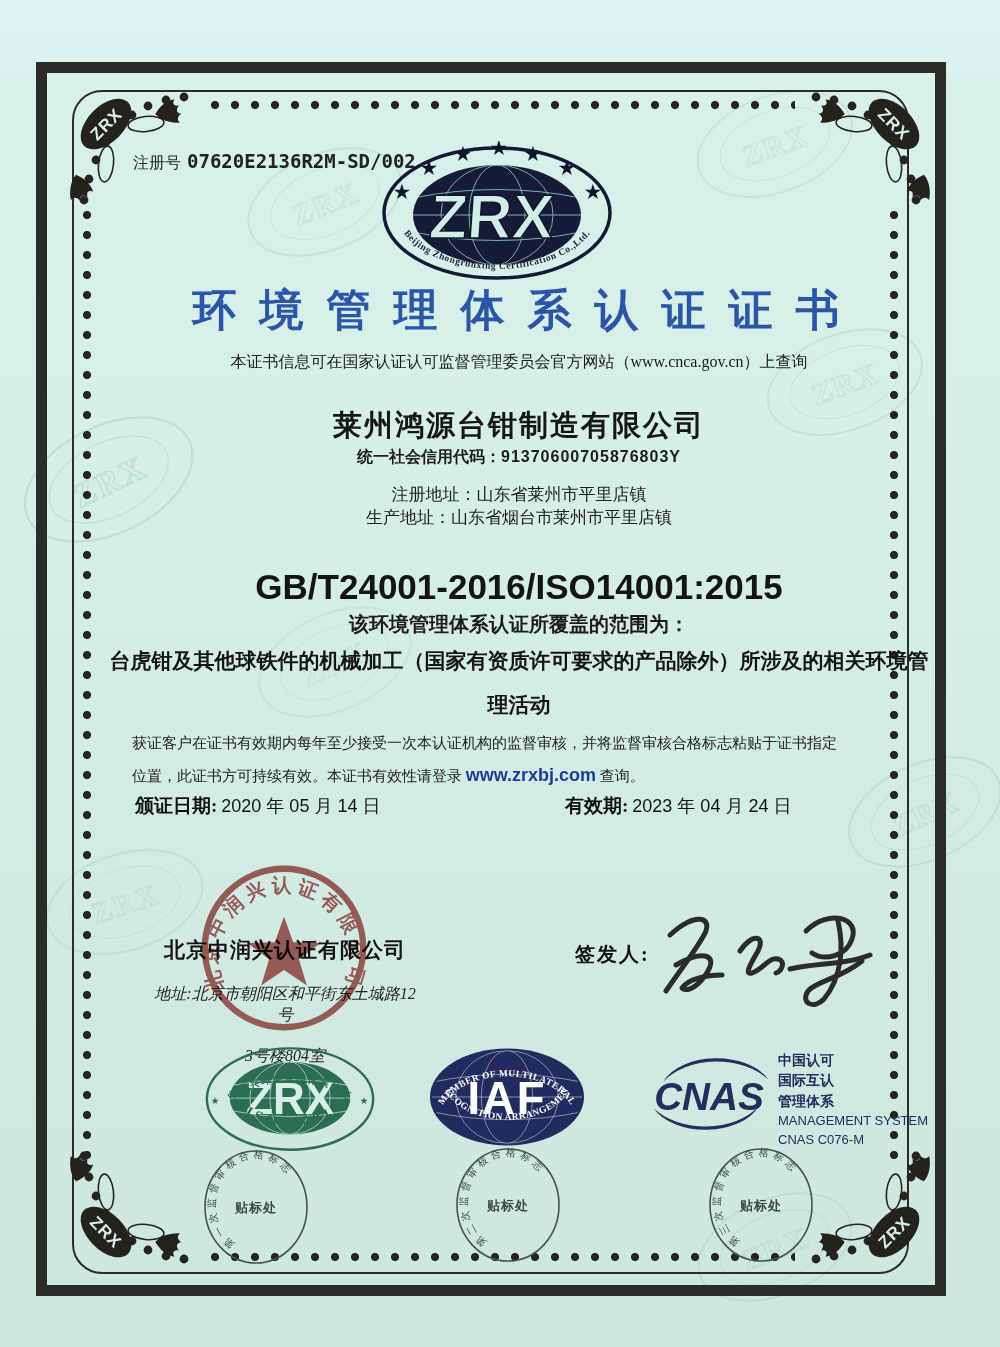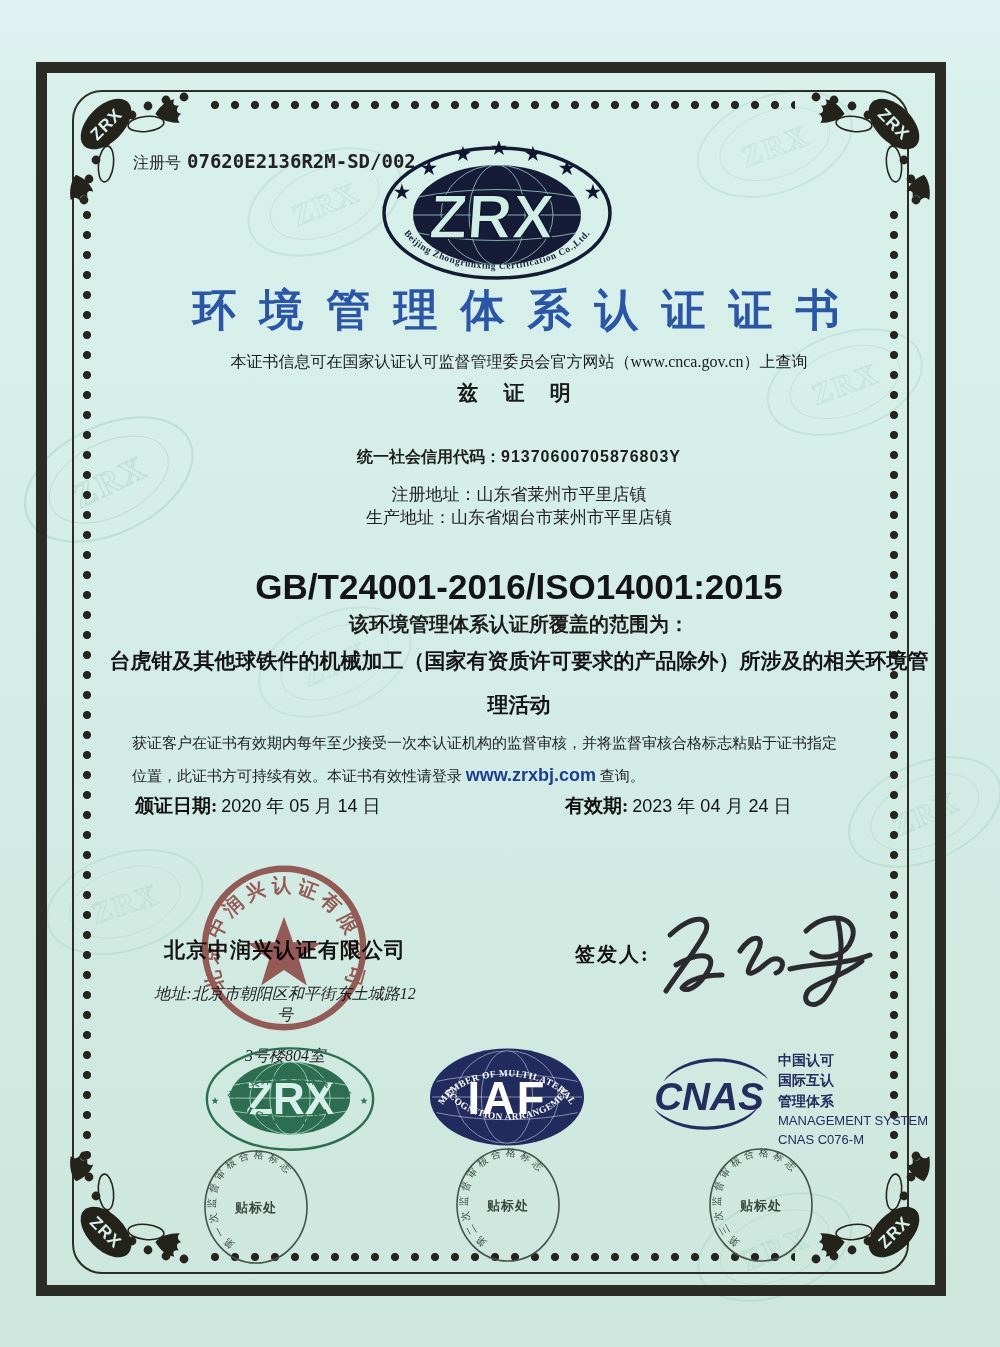--- a/index.html
+++ b/index.html
@@ -219,21 +219,21 @@
     </g>
     <text x="120" y="97" text-anchor="middle" font-family="Liberation Sans,sans-serif" font-size="62" font-weight="bold" fill="#cfeee6" stroke="#10152e" stroke-width="1.5" transform="skewX(-4)">ZRX</text>
     <defs>
         <path id="hgarc" d="M 24 88 A 101 58 0 0 0 216 88"></path>
       </defs>
     <text font-size="9.5" font-weight="bold" fill="#1b2238" letter-spacing="0.6"><textPath href="#hgarc" startOffset="50%" text-anchor="middle">Beijing Zhongrunxing Certification Co.,Ltd.</textPath></text>
   </svg>
 
   <div class="abs center title">环 境 管 理 体 系 认 证 证 书</div>
   <div class="abs center info-line">本证书信息可在国家认证认可监督管理委员会官方网站（www.cnca.gov.cn）上查询</div>
-  <div class="abs center hereby">兹 证 明</div>
+  <div class="abs center company">莱州鸿源台钳制造有限公司</div>
   <div class="abs center code-line">
     <span>统一社会信用代码：</span><span class="code">91370600705876803Y</span>
   </div>
   <div class="abs center addr1">注册地址：山东省莱州市平里店镇</div>
   <div class="abs center addr2">生产地址：山东省烟台市莱州市平里店镇</div>
   <div class="abs center standard">GB/T24001-2016/ISO14001:2015</div>
   <div class="abs center scope-intro">该环境管理体系认证所覆盖的范围为：</div>
   <div class="abs center scope1">台虎钳及其他球铁件的机械加工（国家有资质许可要求的产品除外）所涉及的相关环境管</div>
   <div class="abs center scope2">理活动</div>
 

